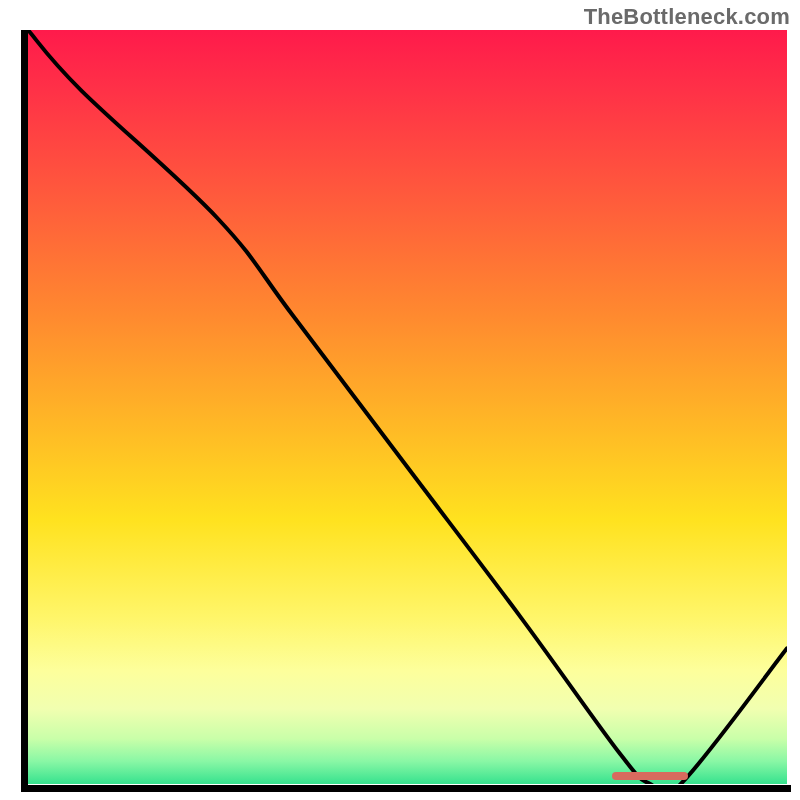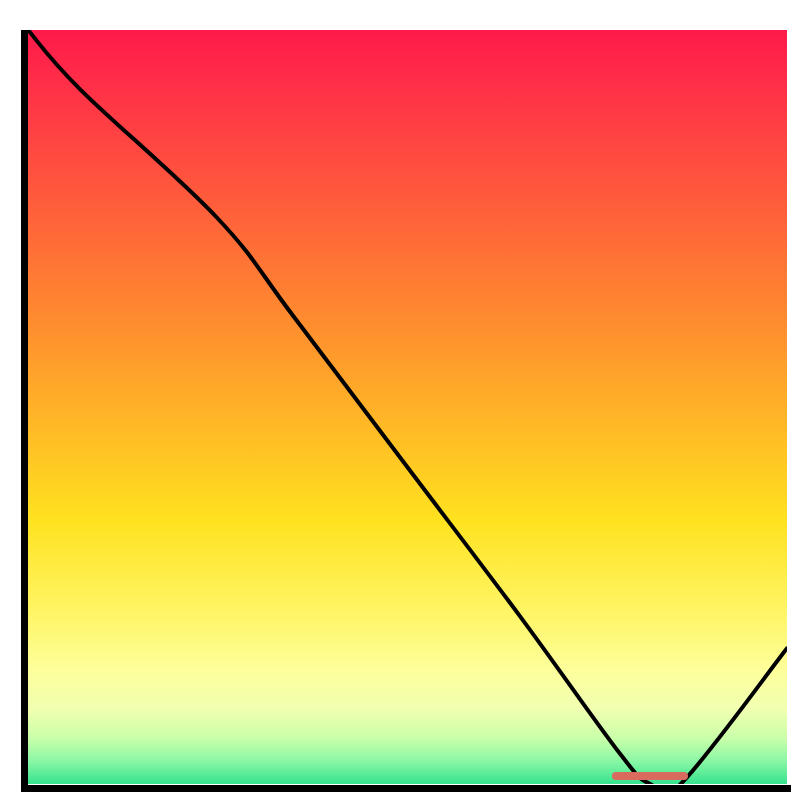--- a/index.html
+++ b/index.html
@@ -74,20 +74,21 @@
     top: 785px;
     width: 770px;
     height: 7px;
     background: #000;
   }
 </style>
 </head>
 <body>
 
 <div class="container">
+  <div class="watermark">TheBottleneck.com</div>
 
   <div class="plot-area">
     <svg class="curve" viewBox="0 0 759 754" preserveAspectRatio="none">
       <path id="curve-path" d="M 0 0 C 9.5634 10.857599999999987, 18.975 26.389999999999937, 53.13 60.319999999999936 C 87.285 94.24999999999994, 151.4964 147.784, 189.75 188.5 C 228.0036 229.216, 231.49499999999998 241.73239999999998, 265.65 286.52 C 299.80499999999995 331.3076, 338.514 383.032, 379.5 437.32 C 420.486 491.608, 455.0964 536.5464, 493.35 588.12 C 531.6036 639.6936000000001, 568.7946 693.9816000000001, 592.02 723.84 C 615.2454 753.6984, 611.4504 748.5712, 622.38 754 C 633.3096 759.4288, 628.1484 778.4296, 652.74 754 C 677.3316 729.5704, 739.8732 642.7096, 759 618.28" fill="none" stroke="#000" stroke-width="4" stroke-linejoin="round" stroke-linecap="round"></path>
     </svg>
     <div class="marker" id="opt-marker" style="left: 584.43px; width: 75.9px; bottom: 4px;"></div>
   </div>
 
   <div class="axis-left"></div>
   <div class="axis-bottom"></div>

